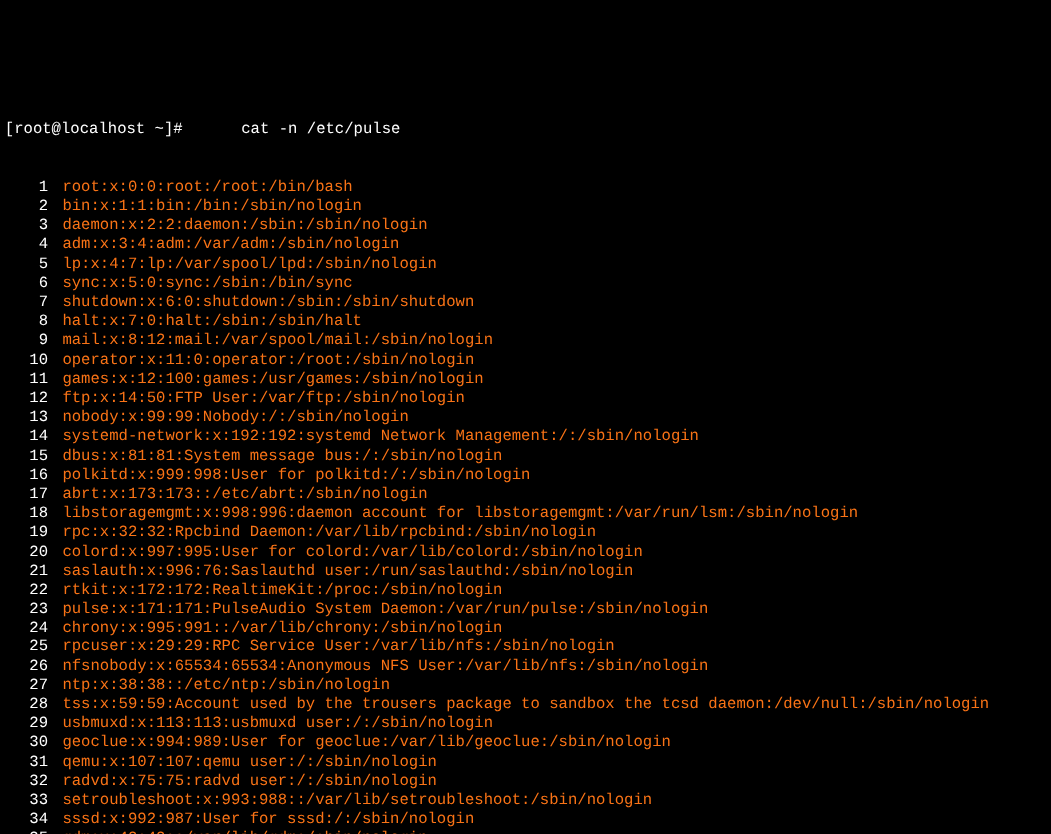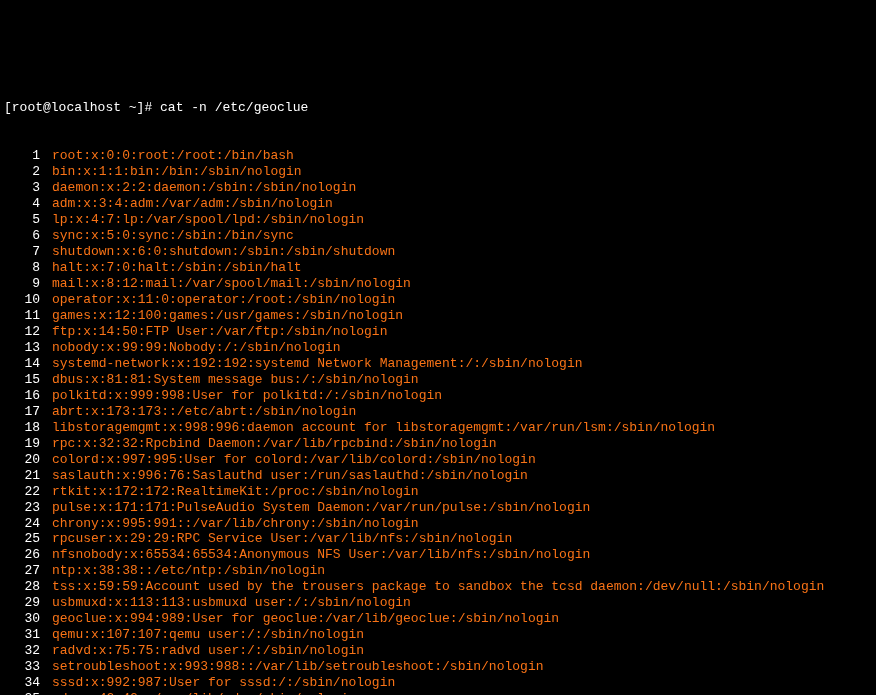--- a/index.html
+++ b/index.html
@@ -18,20 +18,21 @@
       height: 695px;
       overflow: hidden;
       white-space: pre;
     }
     .terminal {
       white-space: pre;
     }
     .prompt-line {
       display: flex;
       align-items: baseline;
+      gap: 41px;
     }
     .file-line {
       display: flex;
       align-items: baseline;
     }
     .line-number {
       display: inline-block;
       width: 48px;
       text-align: right;
       padding-right: 12px;
@@ -47,20 +48,20 @@
       color: #ffffff;
     }
   </style>
 </head>
 <body>
 
 
 
 <div class="terminal">
   <div class="prompt-line">
-    <span class="prompt-text">[root@localhost ~]# </span><span class="command-text">cat -n /etc/geoclue</span>
+    <span class="prompt-text">[root@localhost ~]# </span><span class="command-text">cat -n /etc/pulse</span>
   </div>
   <div id="file-output"><div class="file-line"><span class="line-number">1</span><span class="file-content">root:x:0:0:root:/root:/bin/bash</span></div><div class="file-line"><span class="line-number">2</span><span class="file-content">bin:x:1:1:bin:/bin:/sbin/nologin</span></div><div class="file-line"><span class="line-number">3</span><span class="file-content">daemon:x:2:2:daemon:/sbin:/sbin/nologin</span></div><div class="file-line"><span class="line-number">4</span><span class="file-content">adm:x:3:4:adm:/var/adm:/sbin/nologin</span></div><div class="file-line"><span class="line-number">5</span><span class="file-content">lp:x:4:7:lp:/var/spool/lpd:/sbin/nologin</span></div><div class="file-line"><span class="line-number">6</span><span class="file-content">sync:x:5:0:sync:/sbin:/bin/sync</span></div><div class="file-line"><span class="line-number">7</span><span class="file-content">shutdown:x:6:0:shutdown:/sbin:/sbin/shutdown</span></div><div class="file-line"><span class="line-number">8</span><span class="file-content">halt:x:7:0:halt:/sbin:/sbin/halt</span></div><div class="file-line"><span class="line-number">9</span><span class="file-content">mail:x:8:12:mail:/var/spool/mail:/sbin/nologin</span></div><div class="file-line"><span class="line-number">10</span><span class="file-content">operator:x:11:0:operator:/root:/sbin/nologin</span></div><div class="file-line"><span class="line-number">11</span><span class="file-content">games:x:12:100:games:/usr/games:/sbin/nologin</span></div><div class="file-line"><span class="line-number">12</span><span class="file-content">ftp:x:14:50:FTP User:/var/ftp:/sbin/nologin</span></div><div class="file-line"><span class="line-number">13</span><span class="file-content">nobody:x:99:99:Nobody:/:/sbin/nologin</span></div><div class="file-line"><span class="line-number">14</span><span class="file-content">systemd-network:x:192:192:systemd Network Management:/:/sbin/nologin</span></div><div class="file-line"><span class="line-number">15</span><span class="file-content">dbus:x:81:81:System message bus:/:/sbin/nologin</span></div><div class="file-line"><span class="line-number">16</span><span class="file-content">polkitd:x:999:998:User for polkitd:/:/sbin/nologin</span></div><div class="file-line"><span class="line-number">17</span><span class="file-content">abrt:x:173:173::/etc/abrt:/sbin/nologin</span></div><div class="file-line"><span class="line-number">18</span><span class="file-content">libstoragemgmt:x:998:996:daemon account for libstoragemgmt:/var/run/lsm:/sbin/nologin</span></div><div class="file-line"><span class="line-number">19</span><span class="file-content">rpc:x:32:32:Rpcbind Daemon:/var/lib/rpcbind:/sbin/nologin</span></div><div class="file-line"><span class="line-number">20</span><span class="file-content">colord:x:997:995:User for colord:/var/lib/colord:/sbin/nologin</span></div><div class="file-line"><span class="line-number">21</span><span class="file-content">saslauth:x:996:76:Saslauthd user:/run/saslauthd:/sbin/nologin</span></div><div class="file-line"><span class="line-number">22</span><span class="file-content">rtkit:x:172:172:RealtimeKit:/proc:/sbin/nologin</span></div><div class="file-line"><span class="line-number">23</span><span class="file-content">pulse:x:171:171:PulseAudio System Daemon:/var/run/pulse:/sbin/nologin</span></div><div class="file-line"><span class="line-number">24</span><span class="file-content">chrony:x:995:991::/var/lib/chrony:/sbin/nologin</span></div><div class="file-line"><span class="line-number">25</span><span class="file-content">rpcuser:x:29:29:RPC Service User:/var/lib/nfs:/sbin/nologin</span></div><div class="file-line"><span class="line-number">26</span><span class="file-content">nfsnobody:x:65534:65534:Anonymous NFS User:/var/lib/nfs:/sbin/nologin</span></div><div class="file-line"><span class="line-number">27</span><span class="file-content">ntp:x:38:38::/etc/ntp:/sbin/nologin</span></div><div class="file-line"><span class="line-number">28</span><span class="file-content">tss:x:59:59:Account used by the trousers package to sandbox the tcsd daemon:/dev/null:/sbin/nologin</span></div><div class="file-line"><span class="line-number">29</span><span class="file-content">usbmuxd:x:113:113:usbmuxd user:/:/sbin/nologin</span></div><div class="file-line"><span class="line-number">30</span><span class="file-content">geoclue:x:994:989:User for geoclue:/var/lib/geoclue:/sbin/nologin</span></div><div class="file-line"><span class="line-number">31</span><span class="file-content">qemu:x:107:107:qemu user:/:/sbin/nologin</span></div><div class="file-line"><span class="line-number">32</span><span class="file-content">radvd:x:75:75:radvd user:/:/sbin/nologin</span></div><div class="file-line"><span class="line-number">33</span><span class="file-content">setroubleshoot:x:993:988::/var/lib/setroubleshoot:/sbin/nologin</span></div><div class="file-line"><span class="line-number">34</span><span class="file-content">sssd:x:992:987:User for sssd:/:/sbin/nologin</span></div><div class="file-line"><span class="line-number">35</span><span class="file-content">gdm:x:42:42::/var/lib/gdm:/sbin/nologin</span></div></div>
   
 </div>
 
 
 
 
 </body></html>

